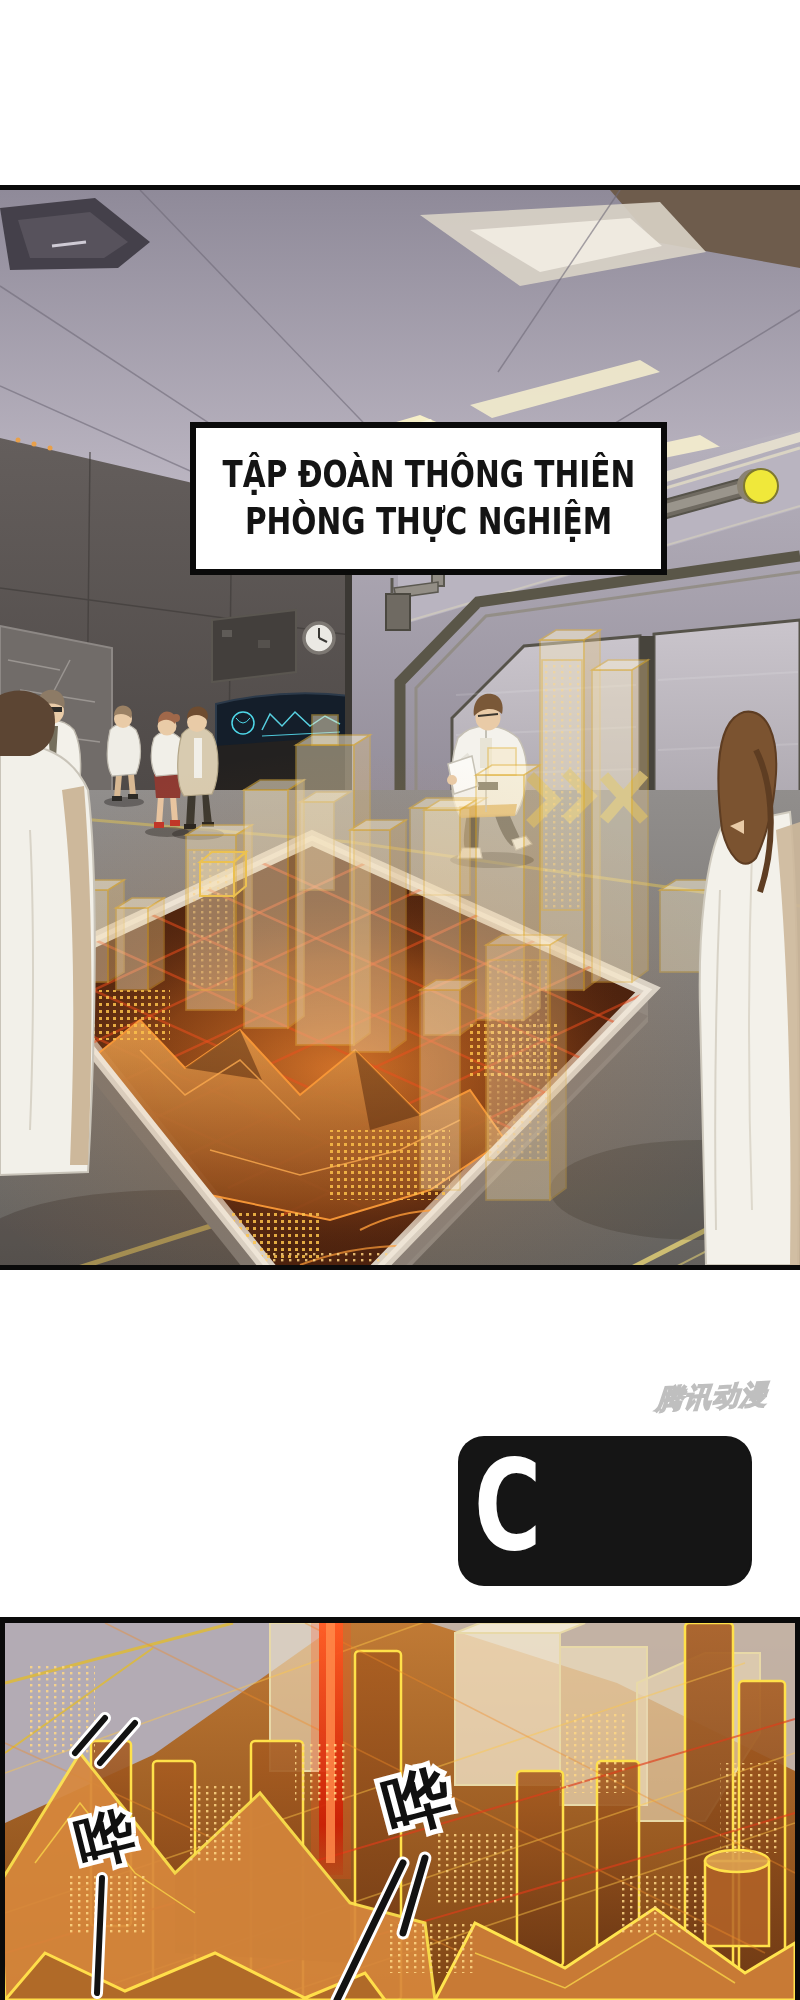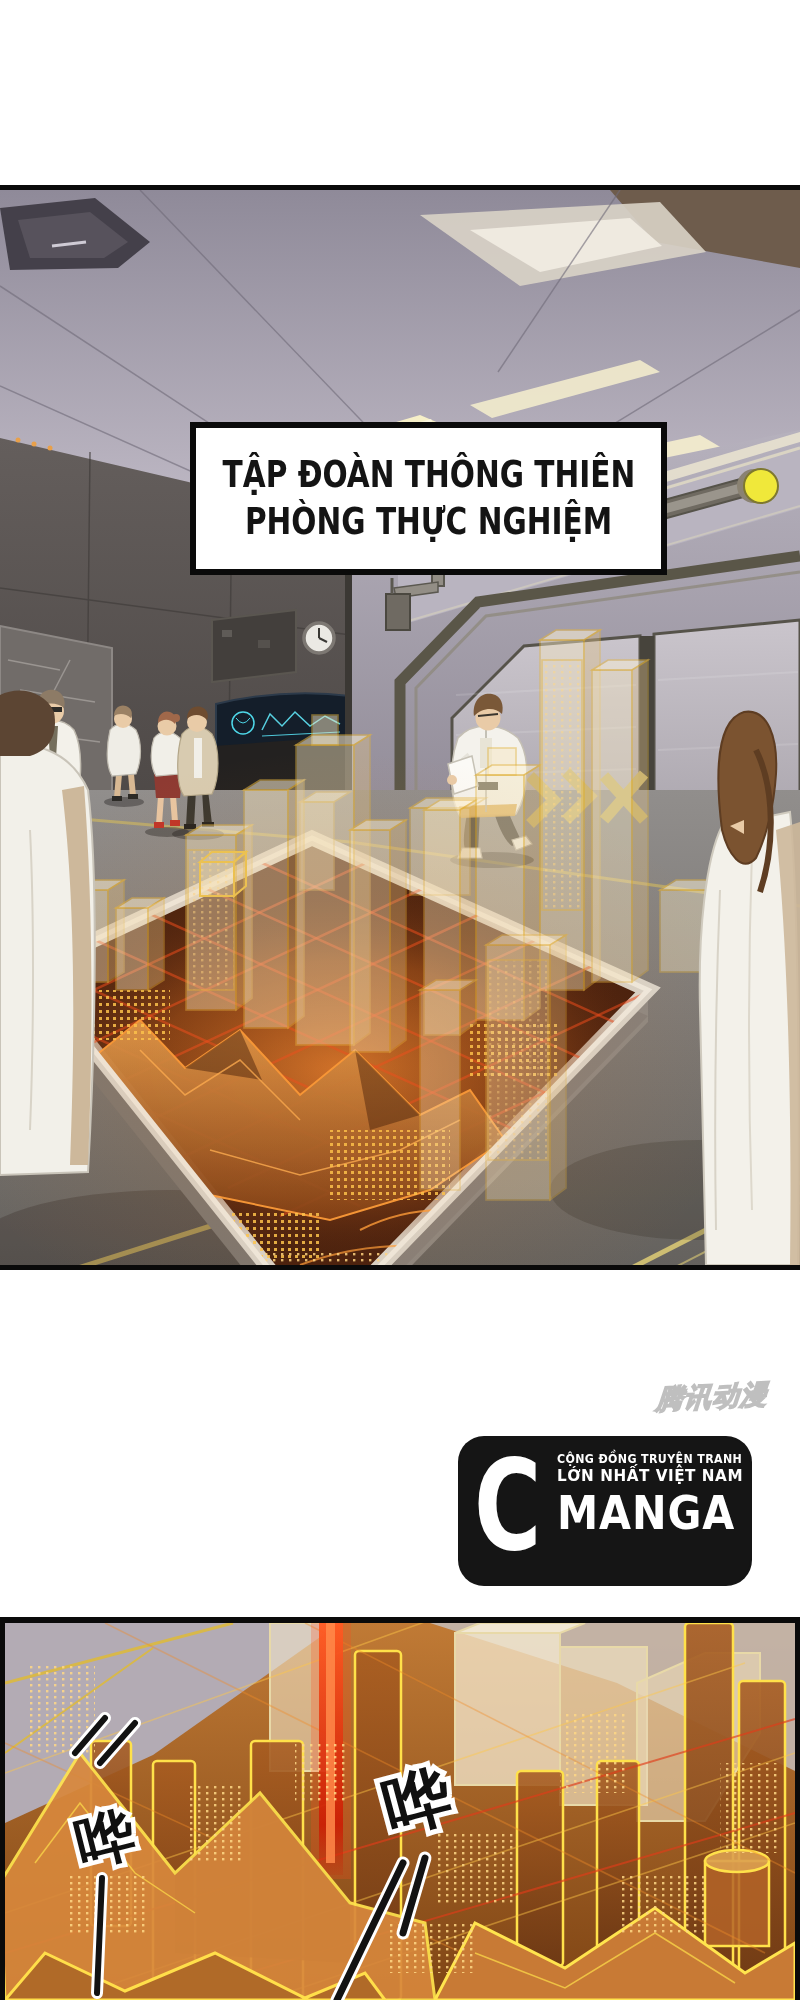--- a/index.html
+++ b/index.html
@@ -429,25 +429,20 @@
     <div id="caption-box">
       <div class="caption-line">TẬP ĐOÀN THÔNG THIÊN</div>
       <div class="caption-line">PHÒNG THỰC NGHIỆM</div>
     </div>
   </div>
 
   <div id="watermark">腾讯动漫</div>
 
   <div id="cmanga-logo">
     <div id="logo-letter">C</div>
-    <div id="logo-right">
-      <div id="logo-tagline-1">CỘNG ĐỒNG TRUYỆN TRANH</div>
-      <div id="logo-tagline-2">LỚN NHẤT VIỆT NAM</div>
-      <div id="logo-brand">MANGA</div>
-    </div>
   </div>
 
   <div id="panel2" class="panel">
     <svg class="art" width="790" height="377" viewBox="0 0 790 377">
       <defs>
         <linearGradient id="bg2" x1="0" y1="0" x2="0" y2="1">
           <stop offset="0" stop-color="#c07a35"></stop>
             <stop offset="1" stop-color="#7e4414"></stop>
         </linearGradient>
         <linearGradient id="colGrad" x1="0" y1="0" x2="0" y2="1">

